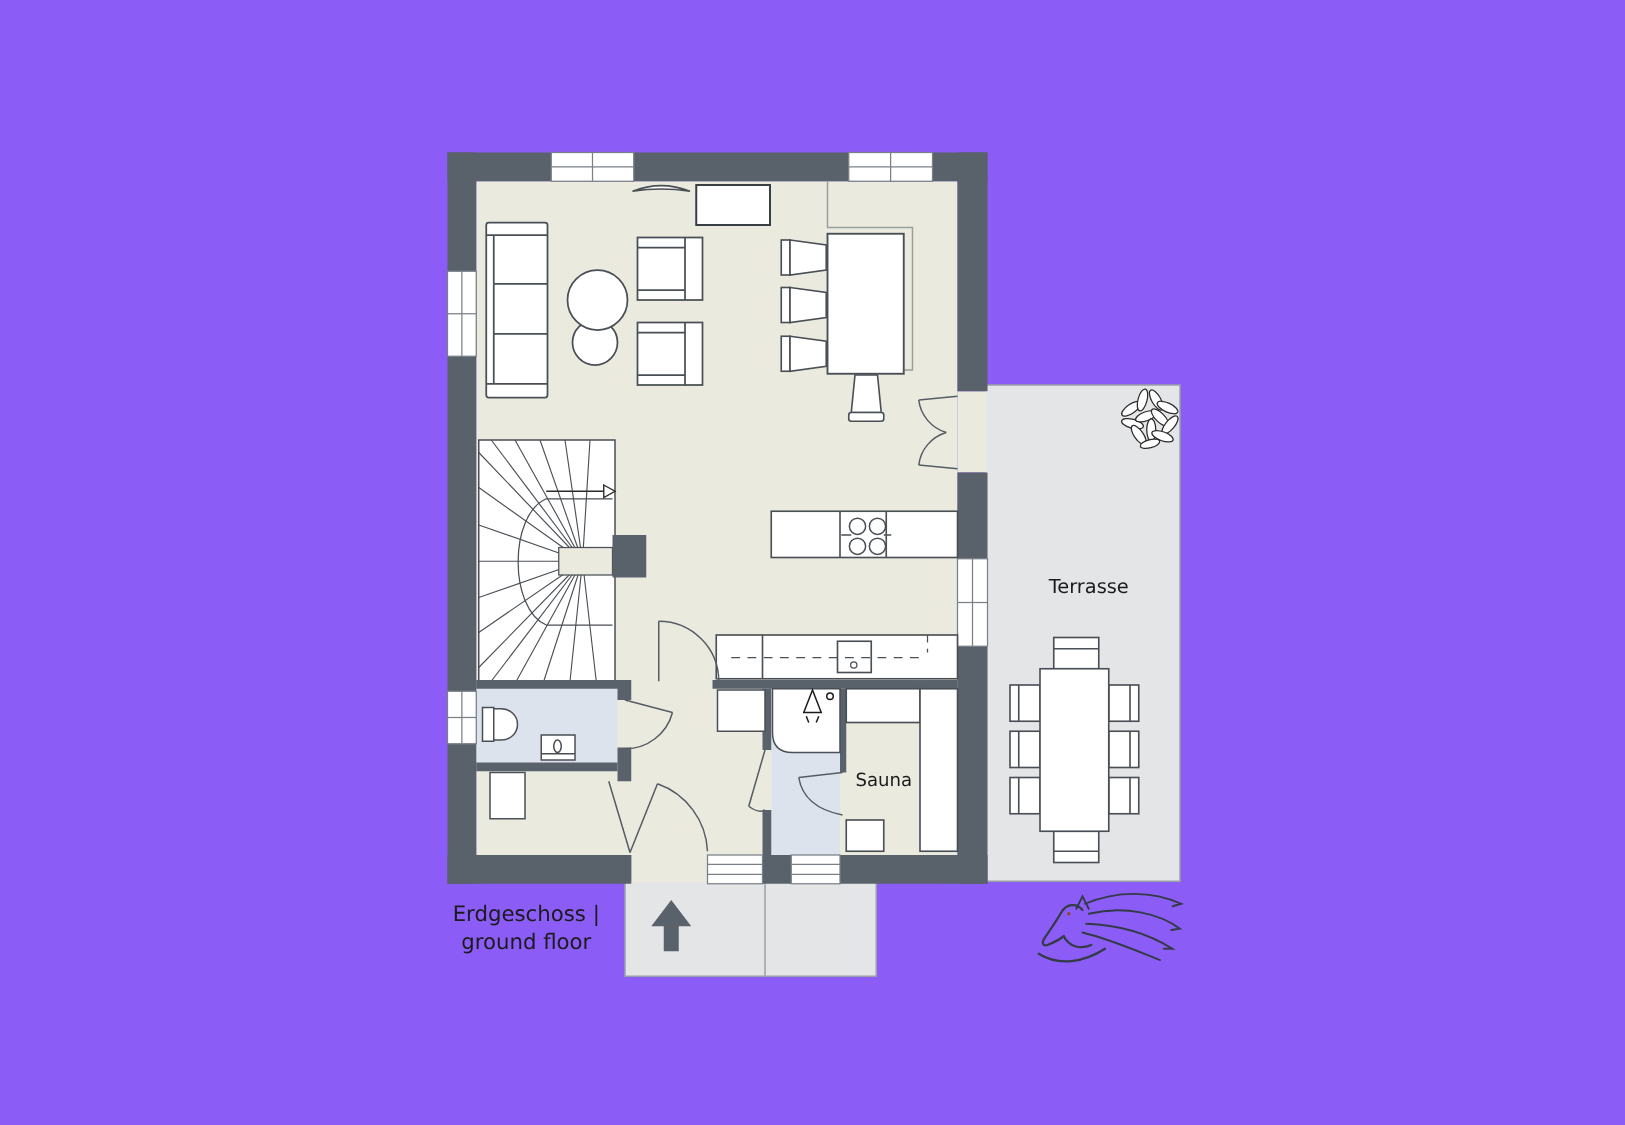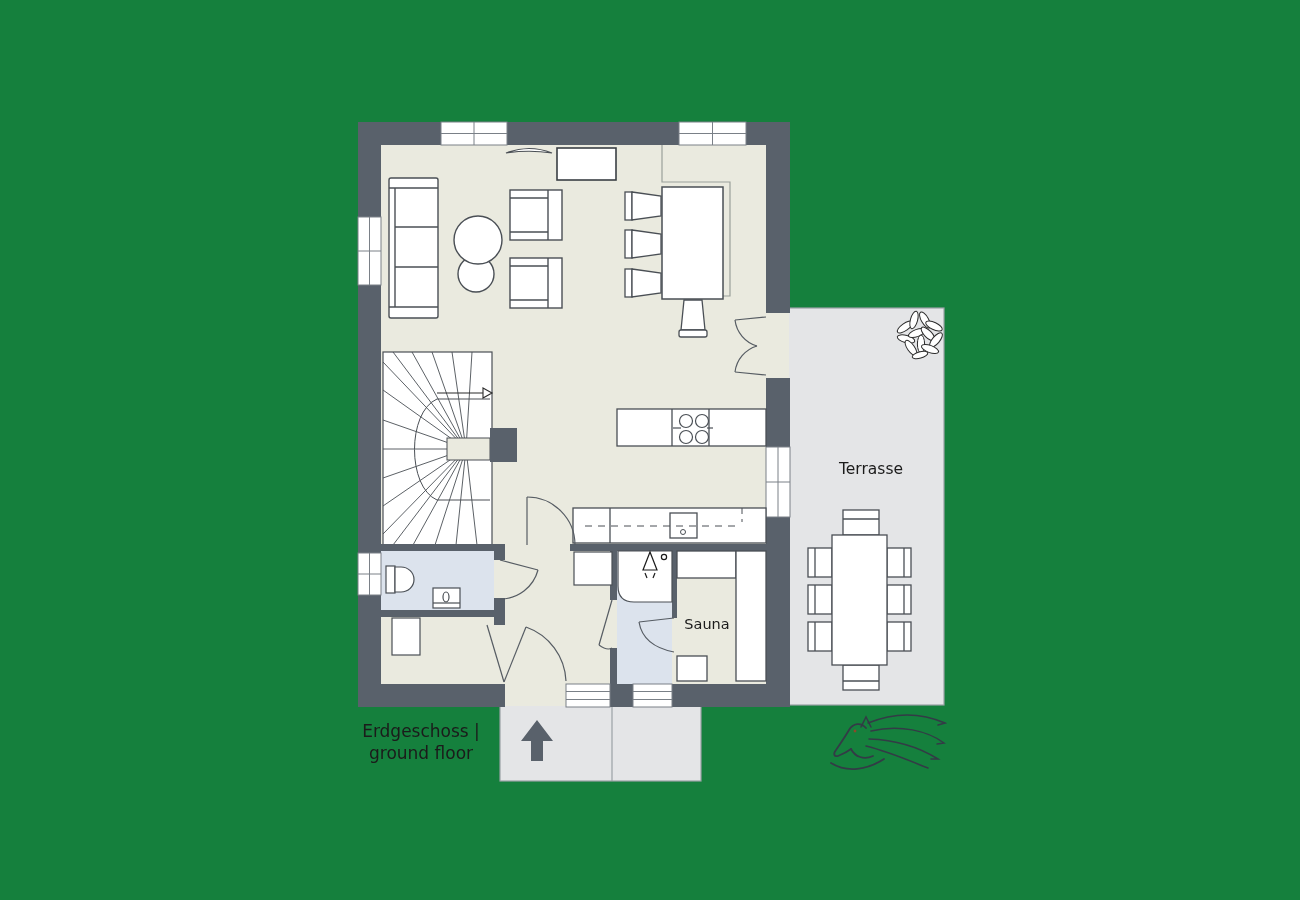--- a/index.html
+++ b/index.html
@@ -1,16 +1,16 @@
 <!DOCTYPE html>
 <html><head>
 <meta charset="utf-8">
 <style>
   html,body{margin:0;padding:0;background:#ffffff;}
-  .canvas{position:relative;width:1300px;height:900px;background:#15803d;overflow:hidden;
+  .canvas{position:relative;width:1300px;height:900px;background:#8b5cf6;overflow:hidden;
           font-family:"DejaVu Sans","Liberation Sans",sans-serif;}
   svg{position:absolute;left:0;top:0;}
   text{fill:#1b1b1b;}
   .lbl{font-family:"DejaVu Sans","Liberation Sans",sans-serif;}
 </style>
 </head>
 <body>
 
 <div class="canvas">
 <svg width="1300" height="900" viewBox="0 0 1300 900">

